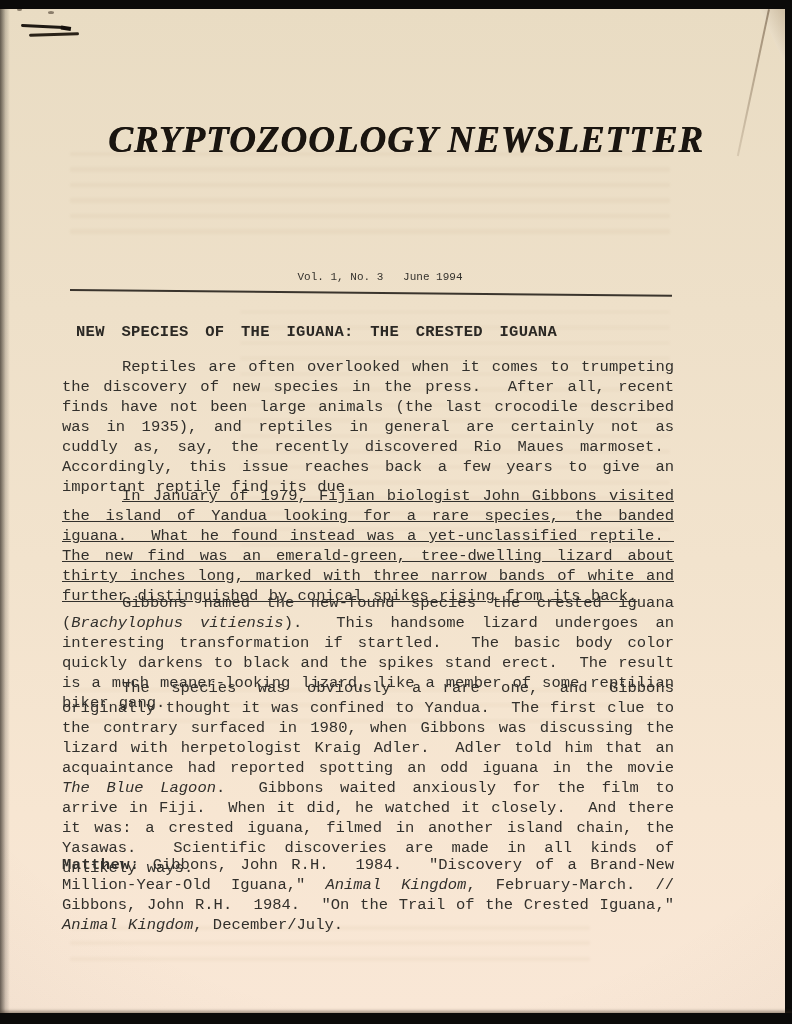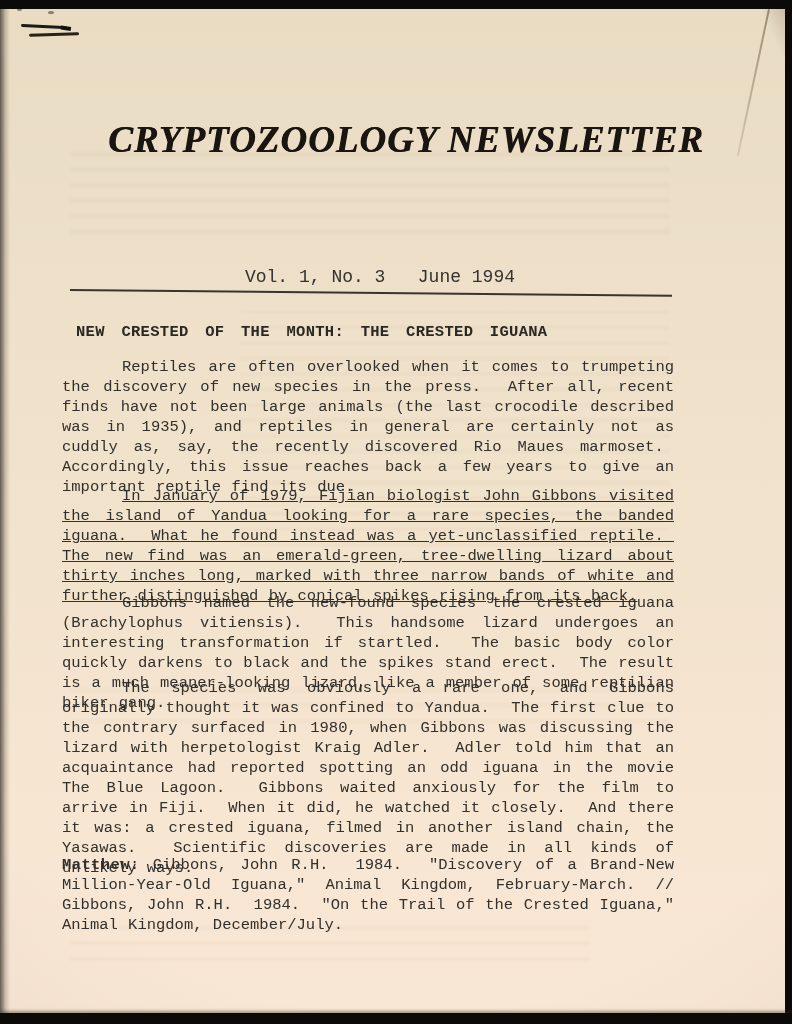--- a/index.html
+++ b/index.html
@@ -46,39 +46,39 @@
   
   .masthead{
     position:absolute;left:0;right:0;top:118px;text-align:center;
     transform:translateX(10px);
     font-family:"Liberation Serif","DejaVu Serif",serif;
     font-style:italic;font-weight:bold;font-size:37px;letter-spacing:1px;
     color:#1a1510;text-shadow:0.6px 0 0 #1a1510;
   }
   .issue-block{
     position:absolute;left:86px;top:230px;width:588px;text-align:center;
-    font-size:18px;line-height:19px;color:#35322d;white-space:pre;
+    font-size:11px;line-height:19px;color:#35322d;white-space:pre;
   }
   .rule{
     position:absolute;left:70px;top:289px;width:602px;height:2px;
     background:#3a342d;transform:rotate(0.55deg);transform-origin:left center;
   }
   .article{position:absolute;left:62px;top:0;width:612px;color:#32302c;}
   .headline{
     position:absolute;left:14px;top:323px;width:600px;
     font-weight:bold;font-size:15.5px;word-spacing:7px;letter-spacing:.3px;color:#2b2824;
   }
   .para{
     position:absolute;left:0;width:612px;
     font-size:15.5px;line-height:20px;text-align:justify;text-indent:60px;
     word-spacing:1px;
   }
   .para.p1{top:357px;} .para.p2{top:486px;text-decoration:underline;} .para.p3{top:593px;} .para.p4{top:678px;}
   .para.sources{top:855px;text-indent:0;}
-  .seg-i{}
+  .seg-i{font-style:italic;}
   .seg-b{font-weight:bold;letter-spacing:.4px;}
 </style>
 </head>
 <body>
 
 <div class="scan-canvas">
 
   <div class="paper"></div>
 
   <div class="ghost g1"></div>
@@ -97,21 +97,21 @@
 
   <div class="masthead">CRYPTOZOOLOGY NEWSLETTER</div>
 
   <div class="issue-block">
     <div>Vol. 1, No. 3&nbsp;&nbsp; June 1994</div>
   </div>
 
   <div class="rule"></div>
 
   <div class="article">
-    <div class="headline">NEW CRESTED OF THE MONTH: THE CRESTED IGUANA</div>
+    <div class="headline">NEW SPECIES OF THE IGUANA: THE CRESTED IGUANA</div>
     <div class="para p1"><span>Reptiles are often overlooked when it comes to trumpeting the discovery of new species in the press.&nbsp; After all, recent finds have not been large animals (the last crocodile described was in 1935), and reptiles in general are certainly not as cuddly as, say, the recently discovered Rio Maues marmoset.&nbsp; Accordingly, this issue reaches back a few years to give an important reptile find its due.</span></div>
     <div class="para p2"><span>In January of 1979, Fijian biologist John Gibbons visited the island of Yandua looking for a rare species, the banded iguana.&nbsp; What he found instead was a yet-unclassified reptile.&nbsp; The new find was an emerald-green, tree-dwelling lizard about thirty inches long, marked with three narrow bands of white and further distinguished by conical spikes rising from its back.</span></div>
     <div class="para p3"><span>Gibbons named the new-found species the crested iguana (</span><span class="seg-i">Brachylophus vitiensis</span><span>).&nbsp; This handsome lizard undergoes an interesting transformation if startled.&nbsp; The basic body color quickly darkens to black and the spikes stand erect.&nbsp; The result is a much meaner-looking lizard, like a member of some reptilian biker gang.</span></div>
     <div class="para p4"><span>The species was obviously a rare one, and Gibbons originally thought it was confined to Yandua.&nbsp; The first clue to the contrary surfaced in 1980, when Gibbons was discussing the lizard with herpetologist Kraig Adler.&nbsp; Adler told him that an acquaintance had reported spotting an odd iguana in the movie </span><span class="seg-i">The Blue Lagoon</span><span>.&nbsp; Gibbons waited anxiously for the film to arrive in Fiji.&nbsp; When it did, he watched it closely.&nbsp; And there it was: a crested iguana, filmed in another island chain, the Yasawas.&nbsp; Scientific discoveries are made in all kinds of unlikely ways.</span></div>
     <div class="para sources"><span class="seg-b">Matthew</span><span>: Gibbons, John R.H.&nbsp; 1984.&nbsp; "Discovery of a Brand-New Million-Year-Old Iguana," </span><span class="seg-i">Animal Kingdom</span><span>, February-March. // Gibbons, John R.H.&nbsp; 1984.&nbsp; "On the Trail of the Crested Iguana," </span><span class="seg-i">Animal Kingdom</span><span>, December/July.</span></div>
   </div>
 
   <div class="edge-left"></div>
   <div class="edge-right"></div>
   <div class="edge-top"></div>

